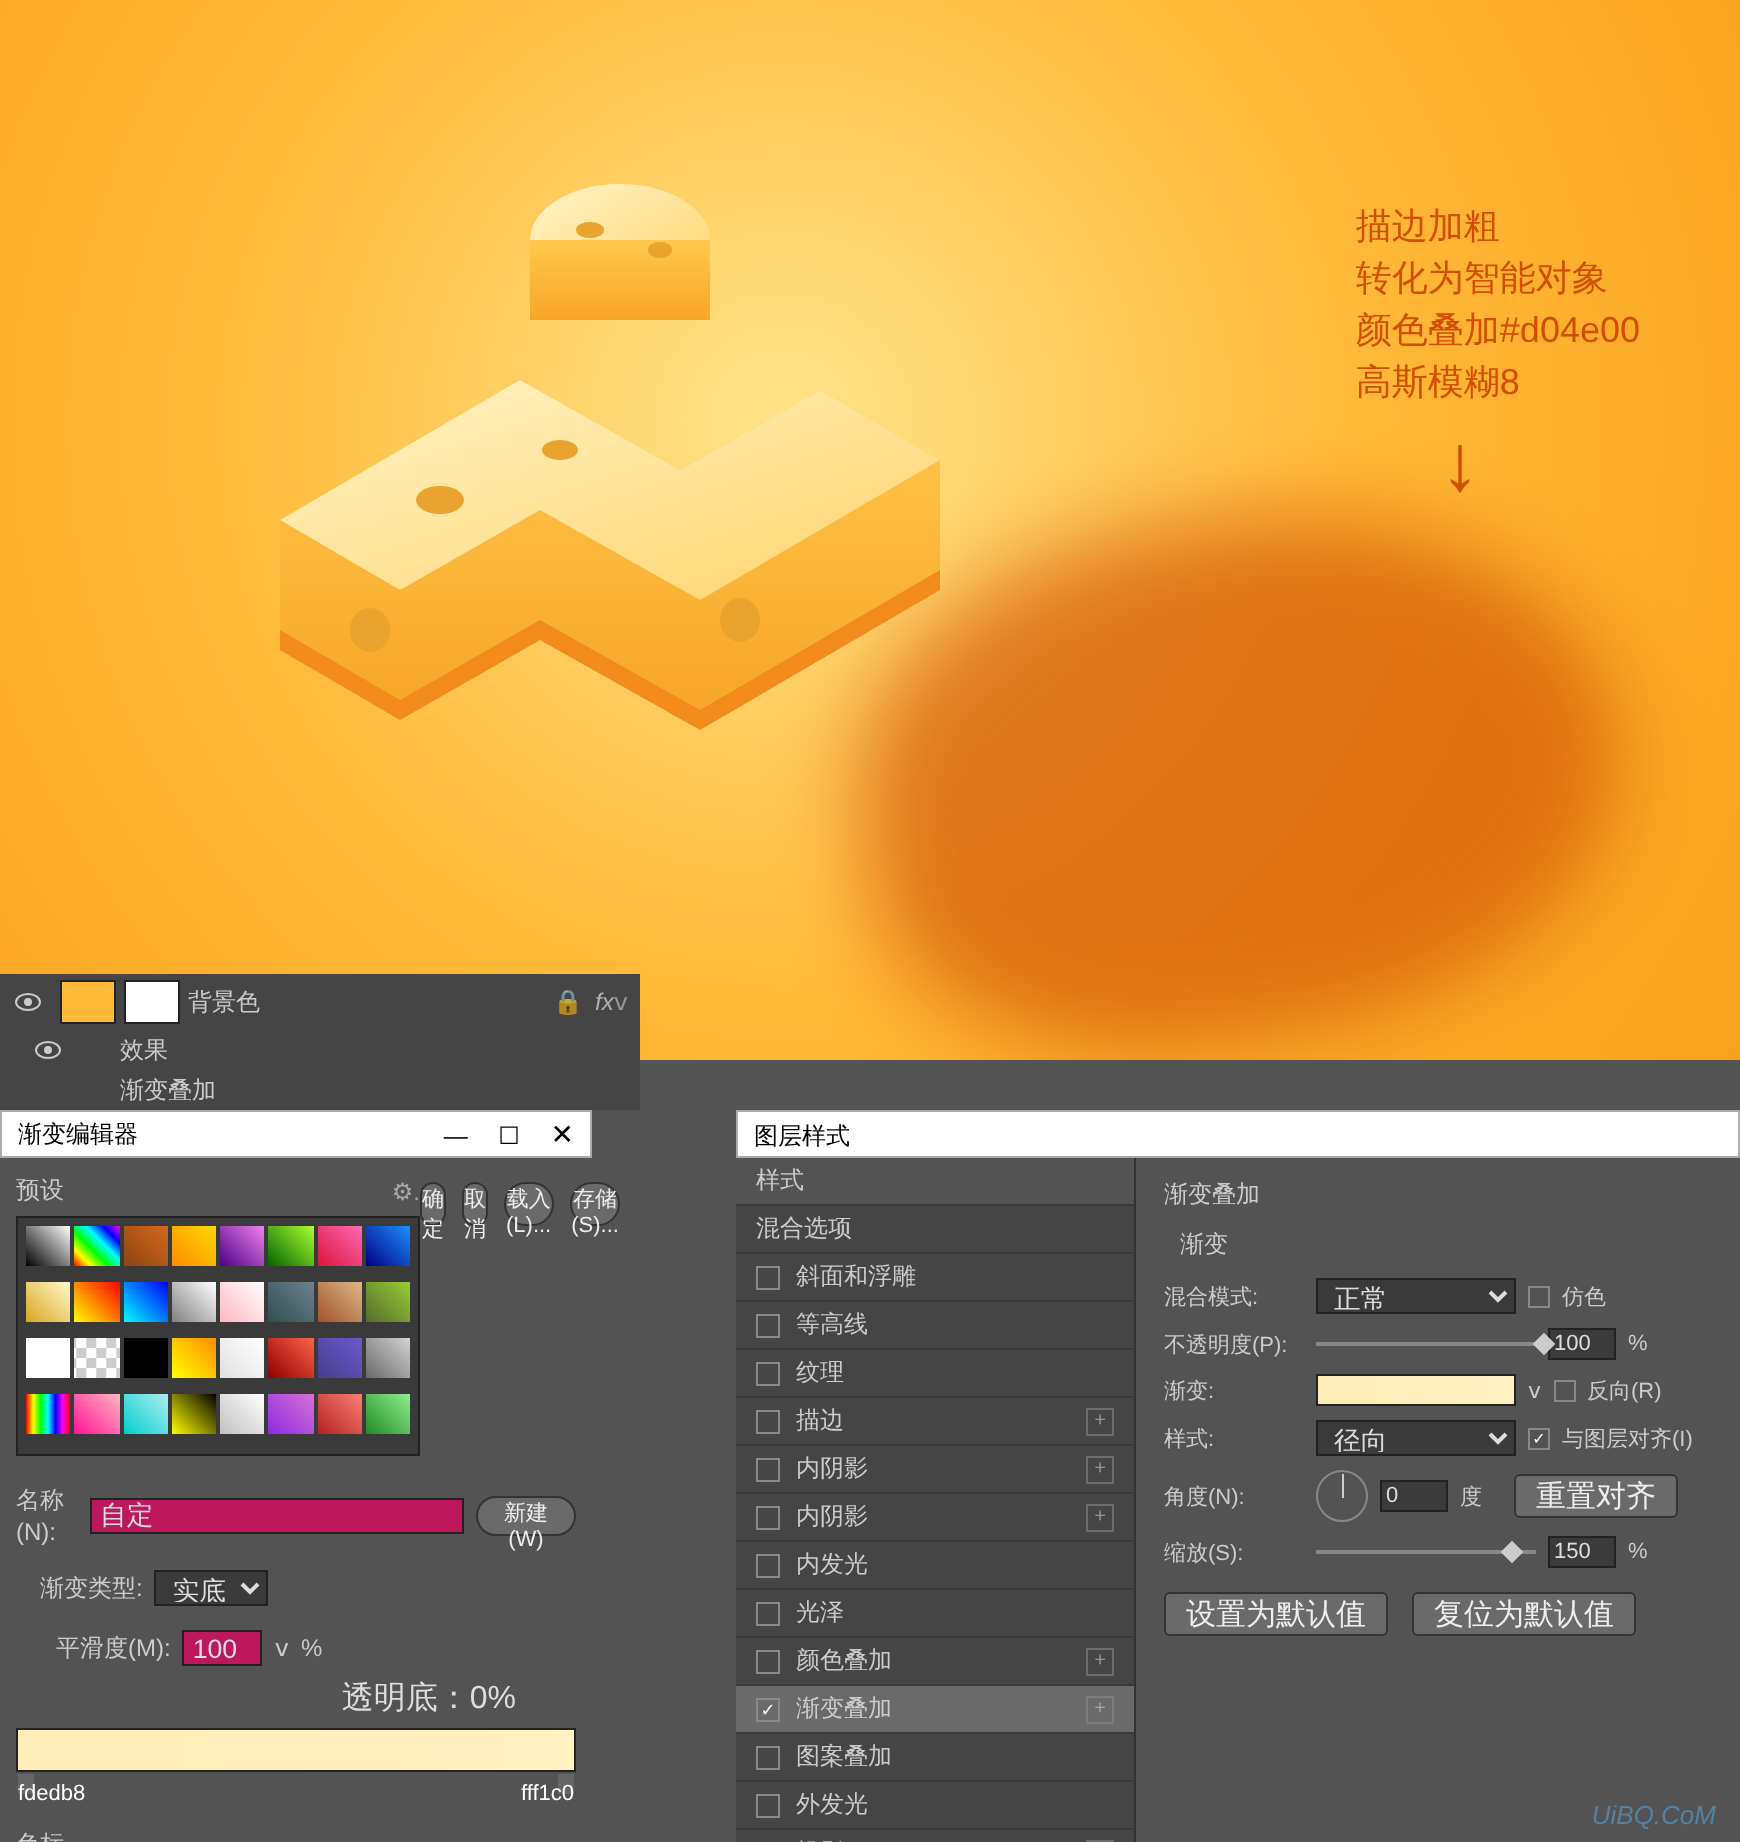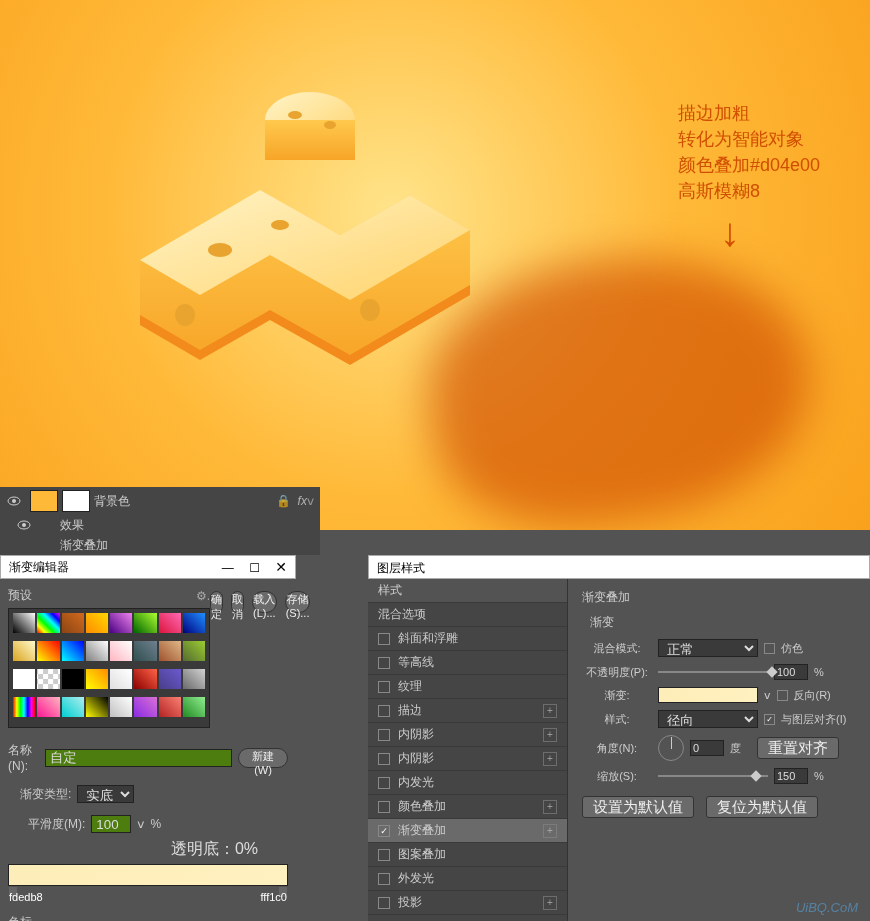--- a/index.html
+++ b/index.html
@@ -35,21 +35,21 @@
 .gear { opacity: 0.7; }
 .presets-grid { display: grid; grid-template-columns: repeat(8, 1fr); gap: 2px; background: #3a3a3a; padding: 4px; border: 1px solid #222; height: 120px; overflow: hidden; }
 .preset { height: 20px; }
 .p1{background:linear-gradient(45deg,#000,#fff)}.p2{background:linear-gradient(45deg,#f00,#ff0,#0f0,#0ff,#00f,#f0f)}.p3{background:linear-gradient(45deg,#8B4513,#D2691E)}.p4{background:linear-gradient(45deg,#ff8c00,#ffd700)}.p5{background:linear-gradient(45deg,#4b0082,#ee82ee)}.p6{background:linear-gradient(45deg,#006400,#adff2f)}.p7{background:linear-gradient(45deg,#dc143c,#ff69b4)}.p8{background:linear-gradient(45deg,#000080,#1e90ff)}
 .p9{background:linear-gradient(45deg,#daa520,#fffacd)}.p10{background:linear-gradient(45deg,#ff0,#f00)}.p11{background:linear-gradient(45deg,#0ff,#00f)}.p12{background:linear-gradient(45deg,#808080,#fff)}.p13{background:linear-gradient(45deg,#ffb6c1,#fff)}.p14{background:linear-gradient(45deg,#2f4f4f,#708090)}.p15{background:linear-gradient(45deg,#a0522d,#deb887)}.p16{background:linear-gradient(45deg,#556b2f,#9acd32)}
 .p17{background:linear-gradient(90deg,#fff,#fff)}.p18{background:repeating-conic-gradient(#ccc 0 25%,#fff 0 50%) 50%/10px 10px}.p19{background:#000}.p20{background:linear-gradient(45deg,#ff0,#ff8c00)}.p21{background:linear-gradient(45deg,#e0e0e0,#fff)}.p22{background:linear-gradient(45deg,#8b0000,#ff6347)}.p23{background:linear-gradient(45deg,#483d8b,#6a5acd)}.p24{background:linear-gradient(45deg,#696969,#d3d3d3)}
 .p25{background:linear-gradient(90deg,#f00,#ff0,#0f0,#0ff,#00f,#f0f,#f00)}.p26{background:linear-gradient(45deg,#ff1493,#ffb6c1)}.p27{background:linear-gradient(45deg,#00ced1,#afeeee)}.p28{background:linear-gradient(45deg,#ff0,#000)}.p29{background:linear-gradient(45deg,#c0c0c0,#fff)}.p30{background:linear-gradient(45deg,#8a2be2,#da70d6)}.p31{background:linear-gradient(45deg,#b22222,#fa8072)}.p32{background:linear-gradient(45deg,#228b22,#90ee90)}
 
 .ge-row { display: flex; align-items: center; gap: 6px; padding: 6px 8px; }
 .ge-label { color: #ccc; }
-.ge-input { background: #4d7c0f; border: 1px solid #222; color: #ddd; padding: 2px 4px; height: 18px; }
+.ge-input { background: #be185d; border: 1px solid #222; color: #ddd; padding: 2px 4px; height: 18px; }
 .ge-input-wide { flex: 1; }
 .ge-input-sm { width: 40px; }
 .ge-dropdown { background: #3a3a3a; border: 1px solid #222; color: #ddd; padding: 1px 4px; height: 18px; }
 .ge-btn-sm { background: #6a6a6a; border: 1px solid #333; border-radius: 10px; color: #eee; height: 20px; padding: 0 10px; font-size: 11px; cursor: pointer; }
 
 .gradient-bar-area { padding: 0 8px; }
 .opacity-info { text-align: right; font-size: 16px; color: #ddd; margin-bottom: 2px; padding-right: 30px; }
 .gradient-bar { height: 22px; background: linear-gradient(90deg, #fdedb8, #fff1c0); border: 1px solid #222; position: relative; margin: 4px 0; }
 .stop-label { position: absolute; font-size: 11px; color: #fff; top: 26px; }
 .stop-left { left: 0; }
@@ -70,21 +70,21 @@
 .ls-item.selected { background: #6a6a6a; }
 .ls-check { width: 12px; height: 12px; margin-right: 8px; border: 1px solid #888; display: inline-flex; align-items: center; justify-content: center; font-size: 9px; }
 .ls-check.checked::after { content: "✓"; color: #fff; }
 .ls-item-label { flex: 1; }
 .ls-plus { opacity: 0.6; border: 1px solid #888; width: 14px; height: 14px; display: inline-flex; align-items: center; justify-content: center; font-size: 10px; }
 
 .ls-settings { flex: 1; padding: 10px 14px; background: #535353; }
 .ls-group-title { margin-bottom: 8px; }
 .ls-sub-title { margin: 4px 0 8px 8px; color: #ccc; }
 .ls-row { display: flex; align-items: center; gap: 6px; margin-bottom: 7px; font-size: 11px; }
-.ls-row-label { width: 70px; text-align: center; }
+.ls-row-label { width: 70px; text-align: left; }
 .ls-dropdown { background: #3a3a3a; border: 1px solid #222; color: #ddd; padding: 1px 4px; height: 18px; flex: 1; max-width: 100px; }
 .ls-slider { flex: 1; max-width: 110px; height: 2px; background: #888; position: relative; }
 .ls-slider-knob { position: absolute; width: 8px; height: 8px; background: #ccc; top: -3px; transform: rotate(45deg); }
 .ls-num { width: 34px; background: #3a3a3a; border: 1px solid #222; color: #ddd; height: 16px; font-size: 11px; padding: 0 2px; }
 .ls-unit { width: 14px; }
 .ls-checkbox { width: 11px; height: 11px; border: 1px solid #888; display: inline-flex; align-items: center; justify-content: center; font-size: 8px; }
 .ls-checkbox.checked::after { content: "✓"; color: #fff; }
 .gradient-preview { flex: 1; max-width: 100px; height: 16px; background: linear-gradient(90deg,#fdedb8,#fff1c0); border: 1px solid #222; }
 .angle-dial { width: 26px; height: 26px; border: 1px solid #888; border-radius: 50%; position: relative; }
 .angle-dial::after { content: ""; position: absolute; width: 1px; height: 12px; background: #ccc; left: 50%; top: 1px; }
@@ -300,20 +300,24 @@
           <span class="ls-check"></span>
           <span class="ls-item-label">内阴影</span>
           <span class="ls-plus">+</span>
         </div>
       <div class="ls-item">
           <span class="ls-check"></span>
           <span class="ls-item-label">内发光</span>
         </div>
       <div class="ls-item">
           <span class="ls-check"></span>
+          <span class="ls-item-label">光泽</span>
+        </div>
+      <div class="ls-item">
+          <span class="ls-check"></span>
           <span class="ls-item-label">颜色叠加</span>
           <span class="ls-plus">+</span>
         </div>
       <div class="ls-item selected">
           <span class="ls-check checked"></span>
           <span class="ls-item-label">渐变叠加</span>
           <span class="ls-plus">+</span>
         </div>
       <div class="ls-item">
           <span class="ls-check"></span>

